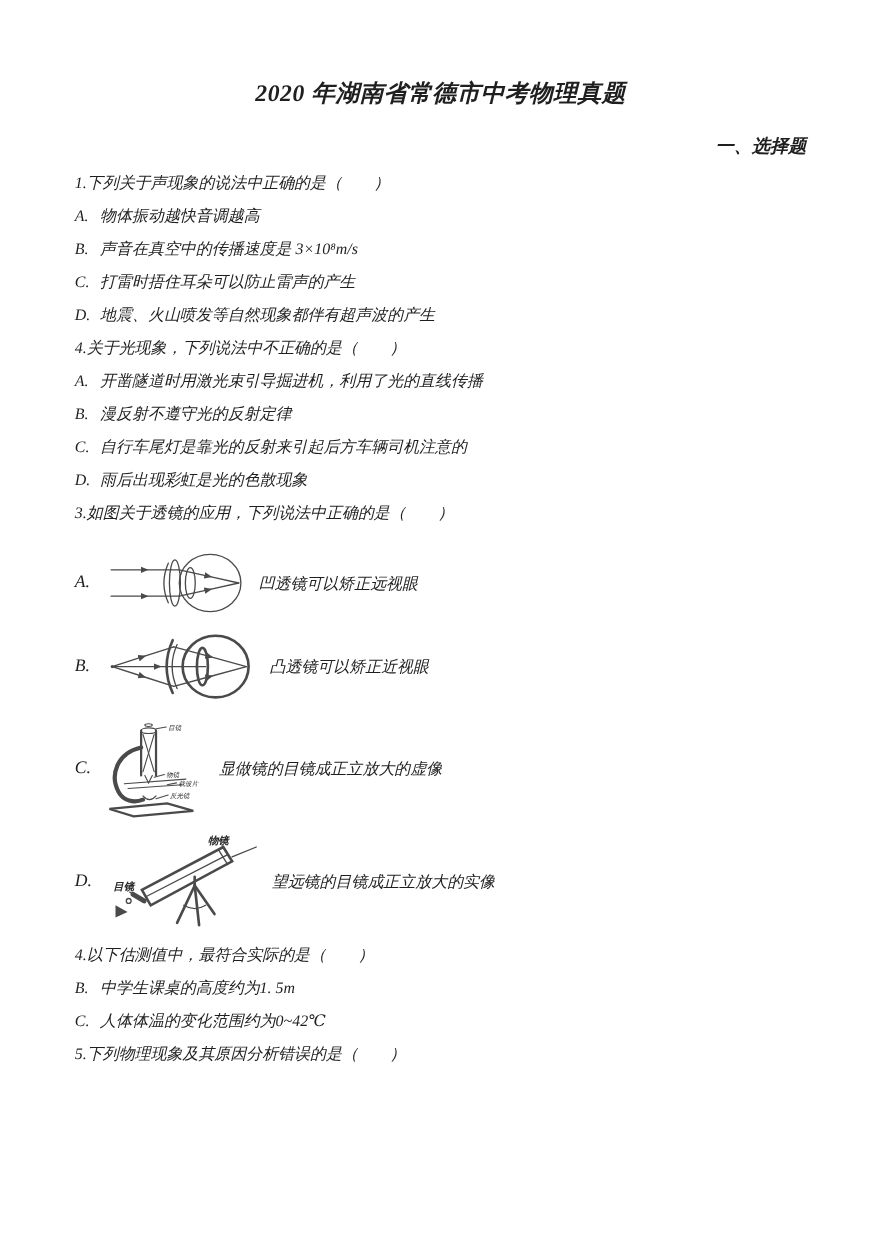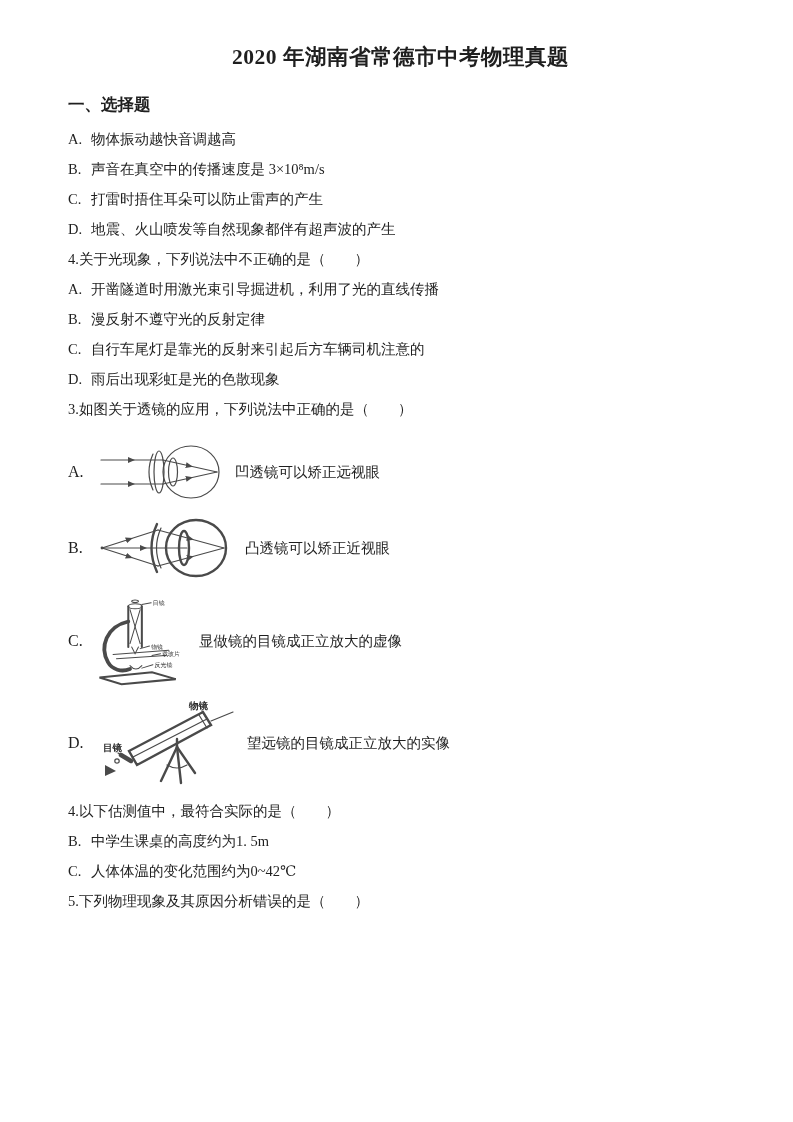--- a/index.html
+++ b/index.html
@@ -4,36 +4,38 @@
 <style>
   html,body { margin:0; padding:0; background:#ffffff; }
   .page {
     position: relative;
     width: 793px;
     height: 981px;
     background: #ffffff;
     color: #1f1f1f;
     font-family: "Liberation Serif", "DejaVu Serif", serif;
     box-sizing: border-box;
-    padding: 40px 60px 0 68px;
+    padding: 68px 60px 0 68px;
     overflow: hidden;
+    font-style: italic;
   }
   h1.title {
     margin: 0;
     font-size: 21.5px;
     line-height: 34px;
     font-weight: bold;
     text-align: center;
     letter-spacing: 0.5px;
   }
   h2.section {
     margin: 20px 0 8px 0;
     font-size: 16.5px;
     line-height: 22px;
     font-weight: bold;
+    text-align: right;
   }
   .stem, .opt {
     margin: 0;
     height: 30px;
     line-height: 30px;
     font-size: 14.5px;
     white-space: nowrap;
   }
   .L { display: inline-block; width: 23px; }
   .figrow { display: flex; align-items: center; }
@@ -63,20 +65,21 @@
     <defs>
       <marker id="ah" markerWidth="7" markerHeight="6" refX="3.5" refY="2.5" orient="auto">
         <path d="M0,0 L6,2.5 L0,5 Z" style="fill:#4a4a4a;stroke:none"></path>
       </marker>
     </defs>
   </svg>
 
   <h1 class="title">2020 年湖南省常德市中考物理真题</h1>
   <h2 class="section">一、选择题</h2>
 
+  <p class="stem">1.下列关于声现象的说法中正确的是（　　）</p>
   <p class="opt"><span class="L">A.</span><span>物体振动越快音调越高</span></p>
   <p class="opt"><span class="L">B.</span><span>声音在真空中的传播速度是 3×10⁸m/s</span></p>
   <p class="opt"><span class="L">C.</span><span>打雷时捂住耳朵可以防止雷声的产生</span></p>
   <p class="opt"><span class="L">D.</span><span>地震、火山喷发等自然现象都伴有超声波的产生</span></p>
 
   <p class="stem">4.关于光现象，下列说法中不正确的是（　　）</p>
   <p class="opt"><span class="L">A.</span><span>开凿隧道时用激光束引导掘进机，利用了光的直线传播</span></p>
   <p class="opt"><span class="L">B.</span><span>漫反射不遵守光的反射定律</span></p>
   <p class="opt"><span class="L">C.</span><span>自行车尾灯是靠光的反射来引起后方车辆司机注意的</span></p>
   <p class="opt"><span class="L">D.</span><span>雨后出现彩虹是光的色散现象</span></p>

